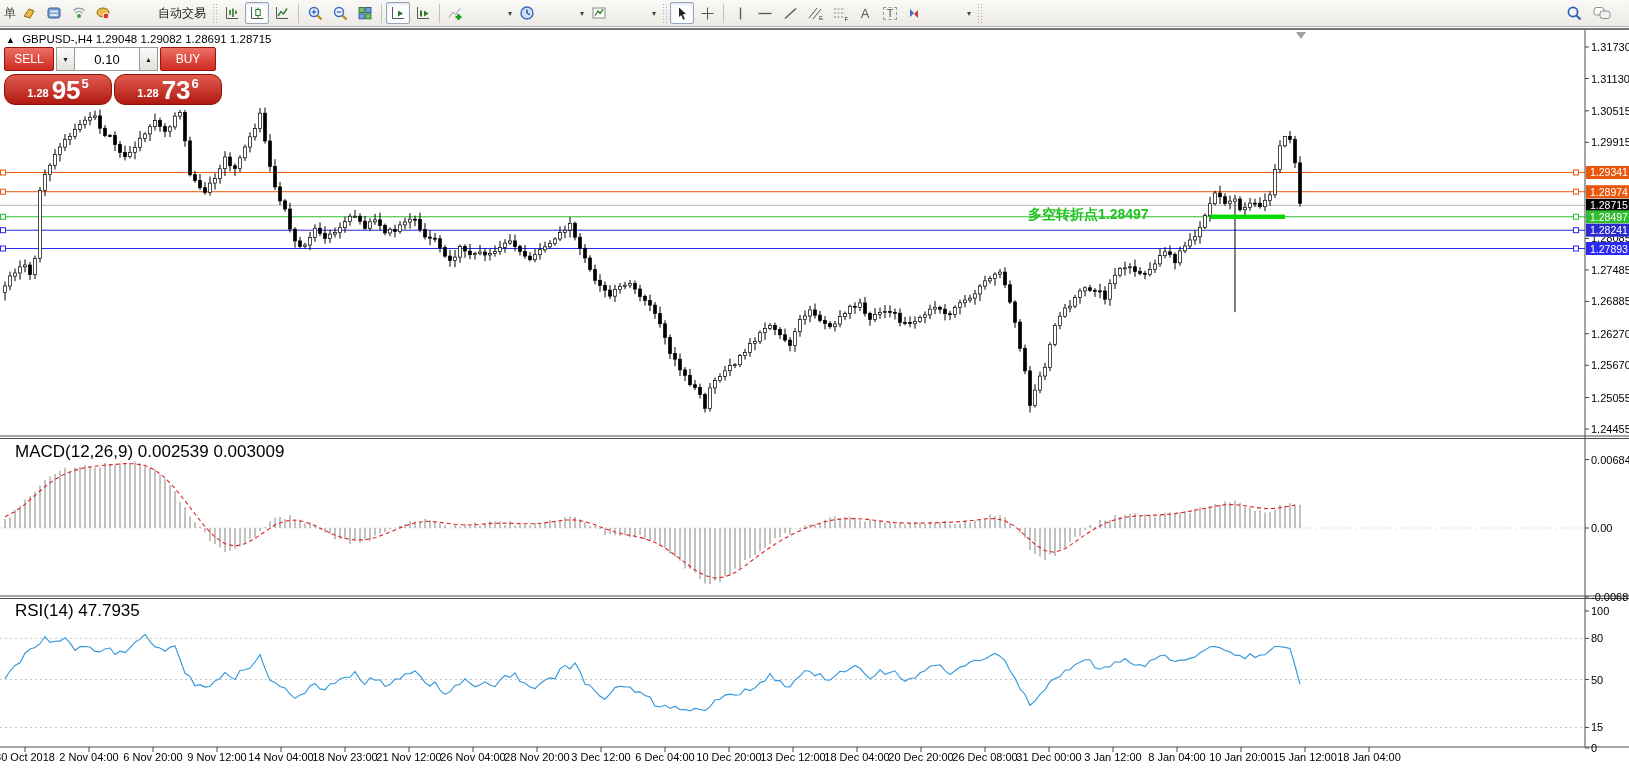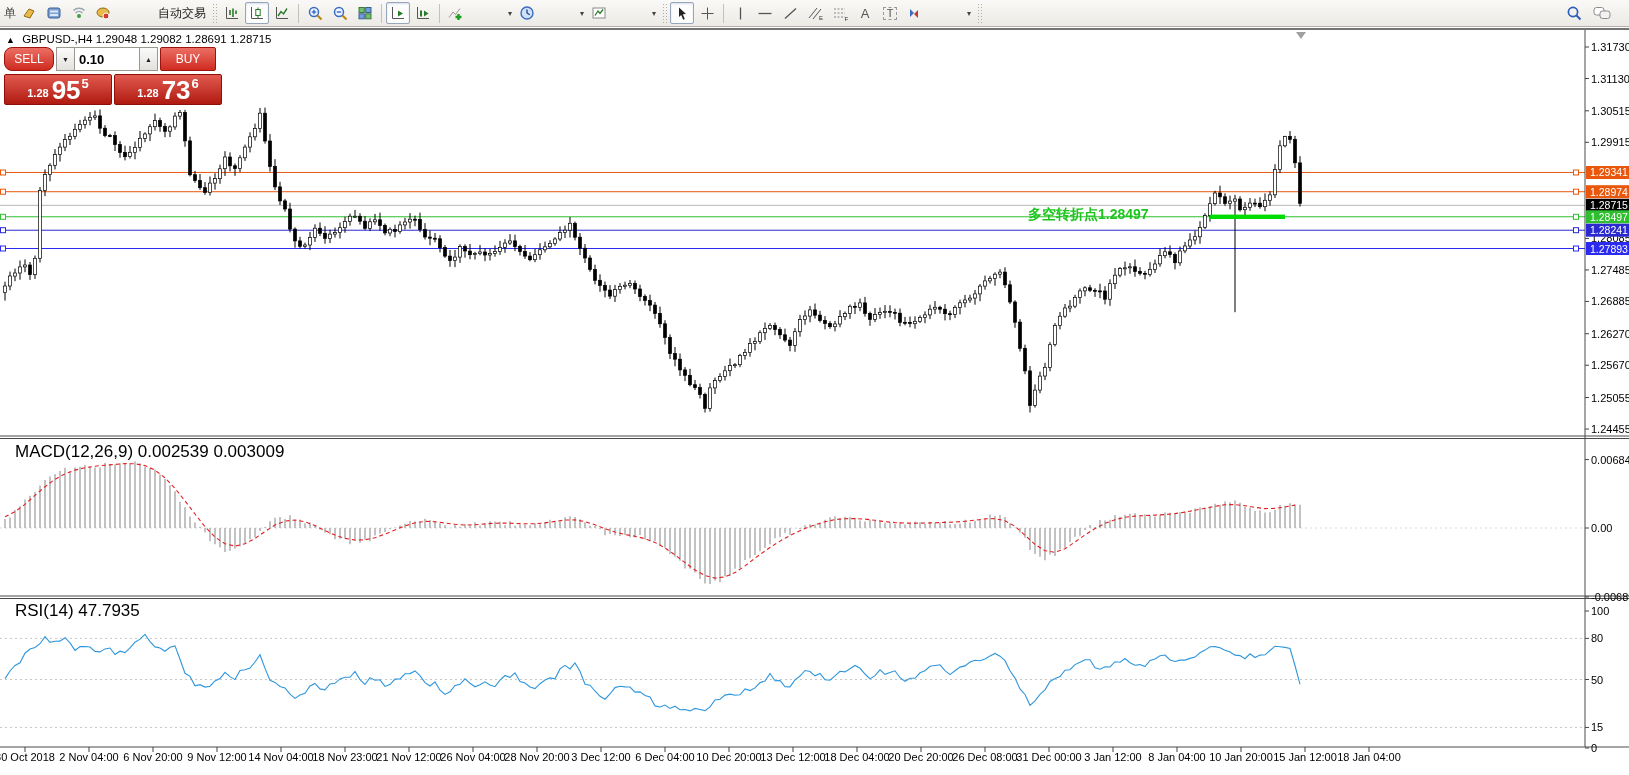--- a/index.html
+++ b/index.html
@@ -29,31 +29,31 @@
   svg text{font-family:"Liberation Sans","DejaVu Sans",sans-serif;}
   .chart-title{position:absolute;top:3px;left:6px;font-size:11.5px;color:#000;z-index:5;}
   .chart-title .m{font-size:9px;margin-right:4px;}
   .pane-label{position:absolute;left:15px;font-size:17px;color:#000;z-index:5;}
   .annotation{position:absolute;left:1028px;top:176px;font-size:14px;font-weight:bold;z-index:6;}
   
   .one-click{position:absolute;left:4px;top:17px;z-index:7;}
   .oc-row1{display:flex;align-items:stretch;height:24px;}
   .oc-btn{display:flex;align-items:center;justify-content:center;color:#fff;font-size:12px;
           background:linear-gradient(#ec6f64,#cf2b20);border:1px solid #9c120c;border-radius:2px;box-sizing:border-box;}
-  .sell-btn{width:50px;border-radius:8px;}
+  .sell-btn{width:50px;}
   .buy-btn{width:56px;margin-left:2px;}
   .spin{width:18px;background:linear-gradient(#fbfbfb,#e3e1dc);border:1px solid #9a9891;display:flex;
         align-items:center;justify-content:center;font-size:7px;color:#222;box-sizing:border-box;}
   .spin.dn{margin-left:2px;border-right:none;}
-  .vol-input{width:66px;border:1px solid #9a9891;font-size:13px;text-align:left;padding:0 4px;
-             font-family:"Liberation Sans",sans-serif;box-sizing:border-box;font-weight:bold;}
+  .vol-input{width:66px;border:1px solid #9a9891;font-size:13px;text-align:center;padding:0 4px;
+             font-family:"Liberation Sans",sans-serif;box-sizing:border-box;}
   .spin.up{border-left:none;margin-right:0;}
   .oc-row2{display:flex;margin-top:3px;height:31px;}
   .price-big{width:108px;display:flex;align-items:flex-end;justify-content:center;color:#fff;
-             background:linear-gradient(#e15a50,#b01a10);border:1px solid #8e0f08;border-radius:2px;
+             background:linear-gradient(#e15a50,#b01a10);border:1px solid #8e0f08;border-radius:11px;
              box-sizing:border-box;padding-bottom:1px;}
   .price-big + .price-big{margin-left:2px;}
   .price-big .pre{font-size:11px;font-weight:bold;margin:0 3px 4px 0;}
   .price-big .big{font-size:26px;font-weight:bold;line-height:26px;}
   .price-big .sup{font-size:13px;font-weight:bold;margin:0 0 12px 1px;}
 </style>
 </head>
 <body>
 
 <div class="app">

